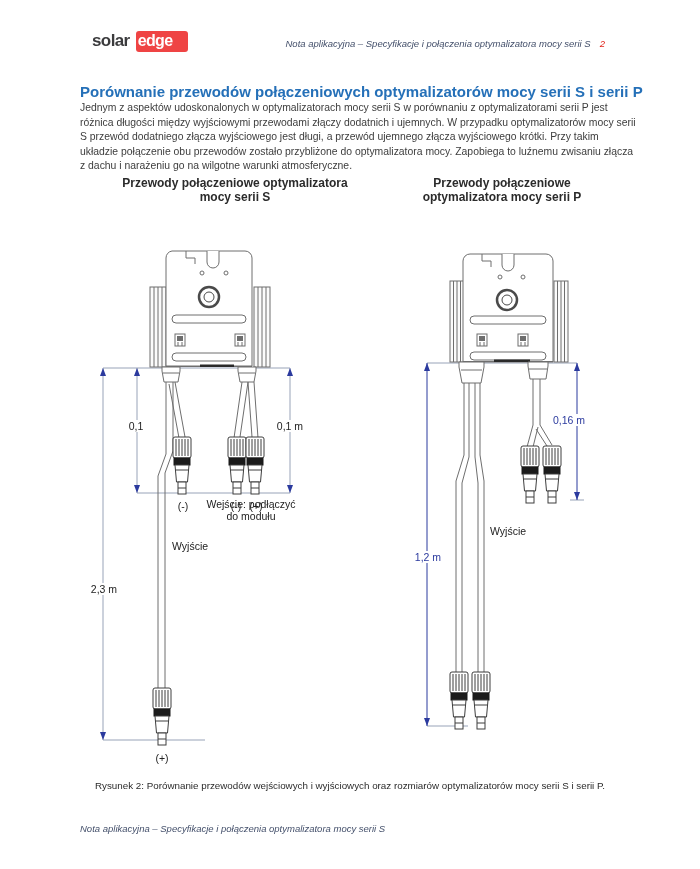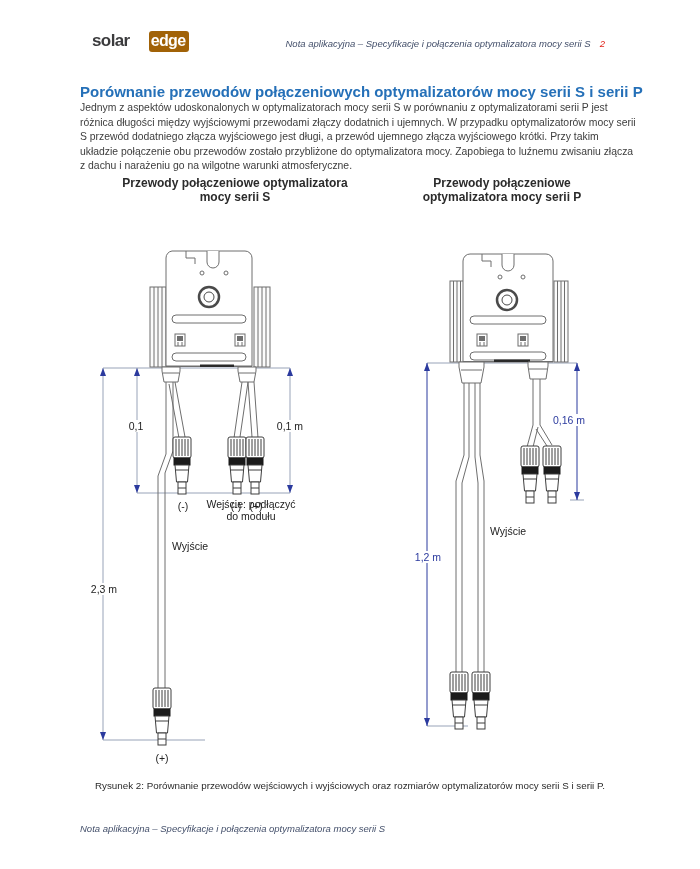--- a/index.html
+++ b/index.html
@@ -3,22 +3,22 @@
 <meta charset="utf-8">
 <style>
   html,body{margin:0;padding:0;background:#fff;}
   .page{
     position:relative;width:700px;height:869px;background:#fff;overflow:hidden;
     font-family:"Liberation Sans", sans-serif;color:#3d3d3d;
   }
   
   .logo{position:absolute;left:92px;top:31px;display:flex;align-items:flex-start;}
   .logo .solar{font-size:17px;font-weight:700;color:#3b3b3d;letter-spacing:-0.6px;}
-  .logo .edge{font-size:16px;font-weight:700;color:#fff;background:#a16207;padding:1px 3px 2px 2px;
-    border-radius:3px;margin-left:19px;letter-spacing:-0.6px;}
+  .logo .edge{font-size:16px;font-weight:700;color:#fff;background:#ef4444;padding:1px 15px 2px 2px;
+    border-radius:3px;margin-left:6px;letter-spacing:-0.6px;}
   .hdr-right{position:absolute;right:95px;top:38px;font-size:9.5px;font-style:italic;color:#44506b;white-space:nowrap;}
   .hdr-right .pgnum{color:#e1251b;margin-left:9px;font-style:italic;}
   
   .title{position:absolute;left:80px;top:76px;width:570px;font-size:15px;font-weight:700;color:#2570b8;margin-top:7px;}
   .body-par{position:absolute;left:80px;top:101px;width:558px;font-size:10.4px;line-height:14.5px;color:#3d3d3d;}
   
   .col-head{position:absolute;top:176px;font-size:12px;font-weight:700;color:#2b2b2b;text-align:center;}
   .col-head.s{left:120px;width:230px;}
   .col-head.p{left:390px;width:224px;}
   

